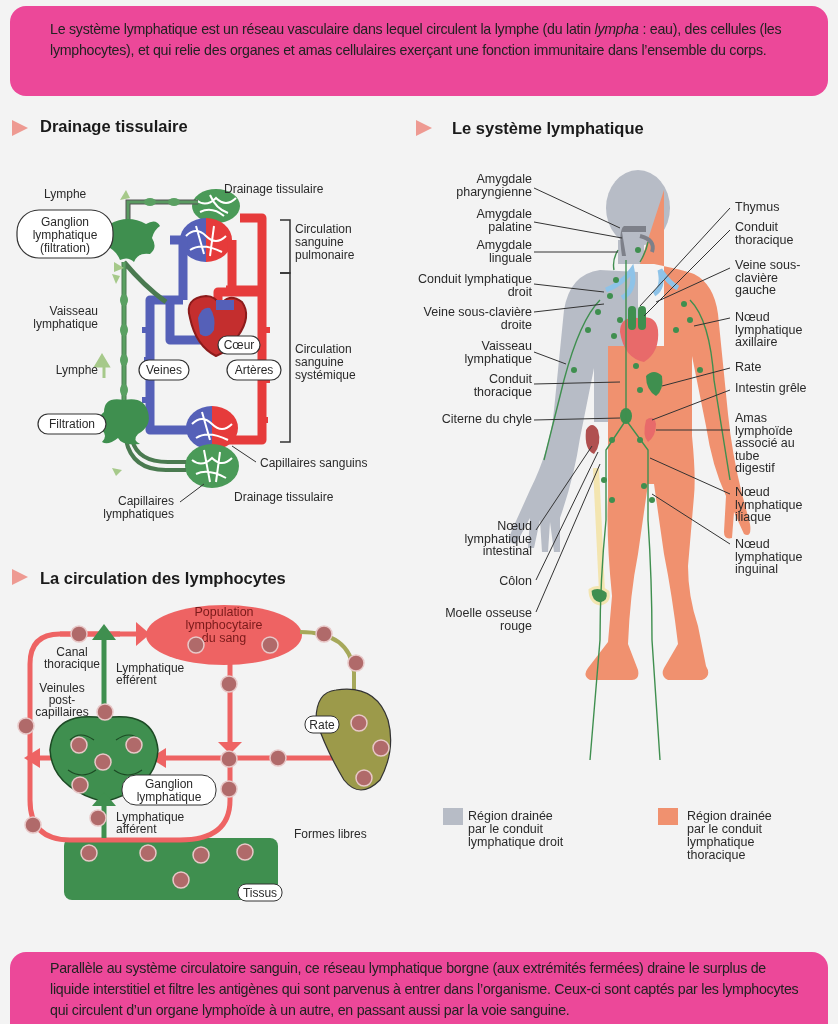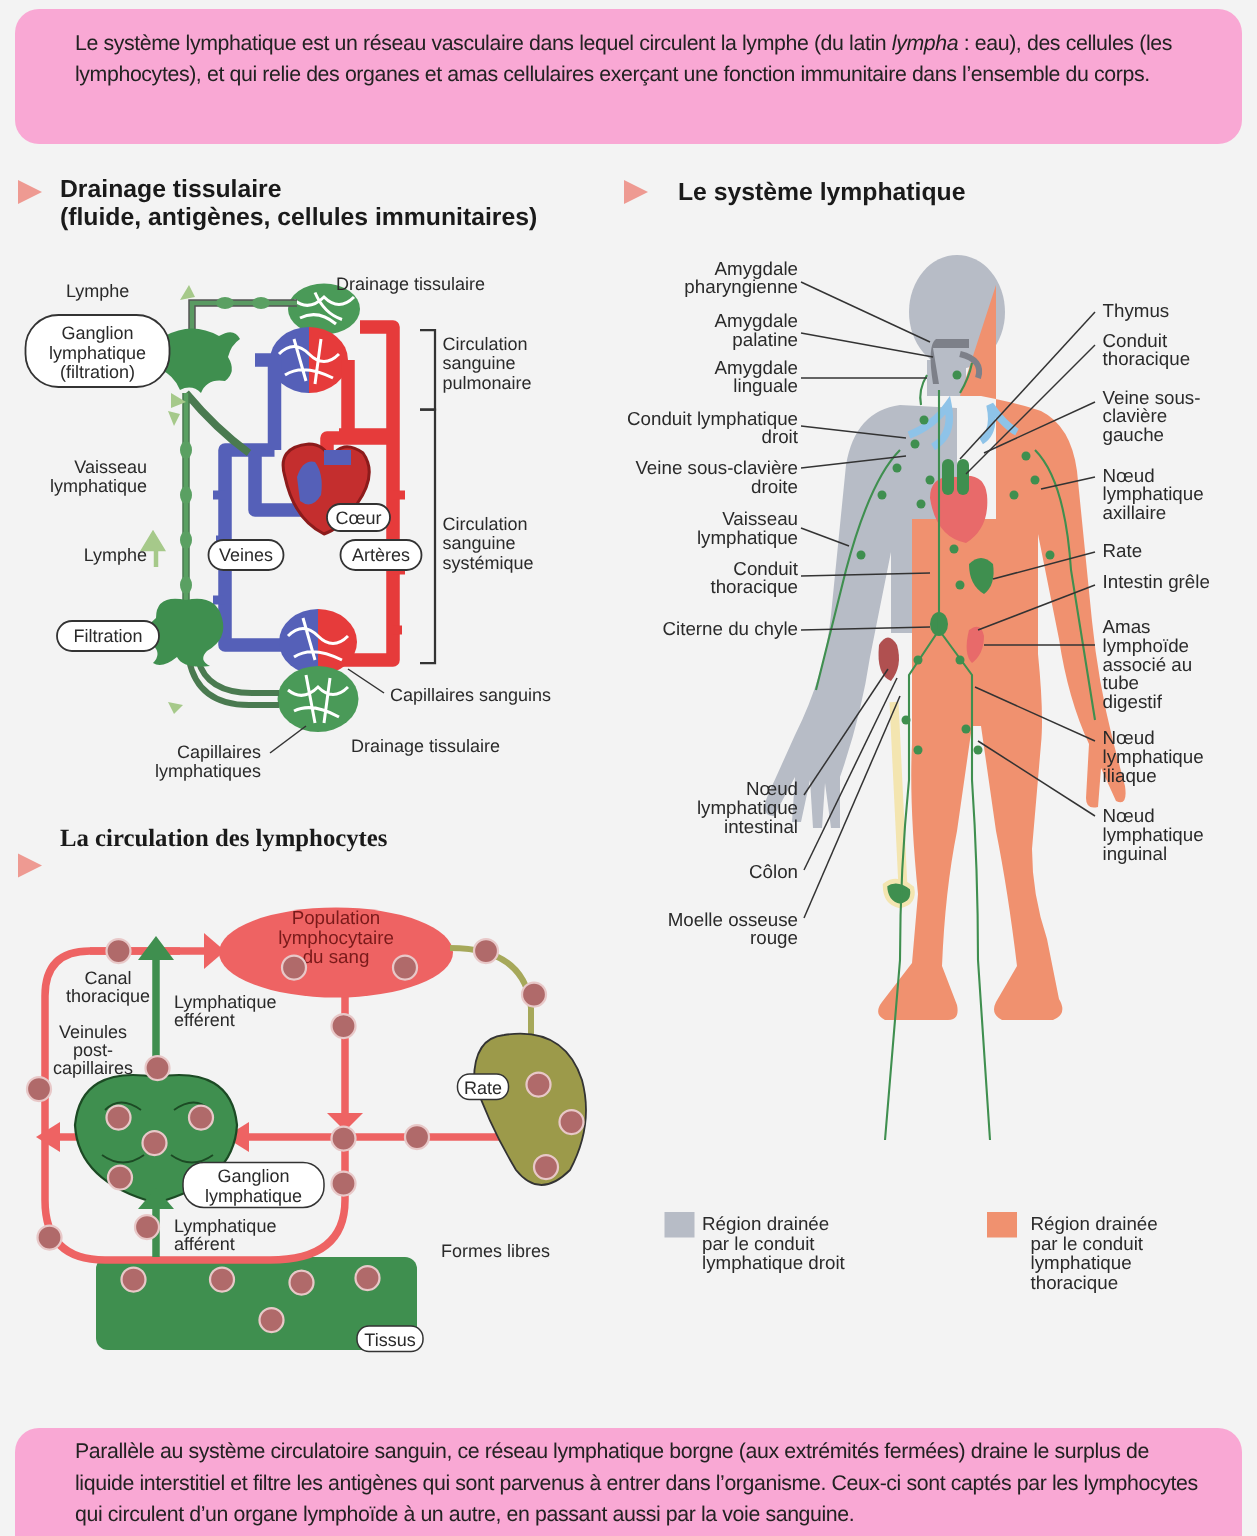--- a/index.html
+++ b/index.html
@@ -1,45 +1,44 @@
 <!DOCTYPE html>
 <html><head>
 <meta charset="utf-8">
 <style>
   html, body { margin:0; padding:0; }
   body { width:838px; height:1024px; background:#f3f3f3; position:relative; overflow:hidden;
          font-family:"Liberation Sans", sans-serif; color:#2a2a2a; }
-  .box { position:absolute; background:#f9a8d4; border-radius:16px; font-size:14.2px; line-height:21px;
+  .box { position:absolute; background:#ec4899; border-radius:16px; font-size:14.2px; line-height:21px;
          color:#222; padding:10px 26px 10px 40px; box-sizing:border-box; letter-spacing:-0.25px; }
   #intro { left:10px; top:6px; width:818px; height:90px; padding-top:13px; }
   #outro { left:10px; top:952px; width:818px; height:88px; padding-top:6px; }
   .sec-title { position:absolute; font-weight:bold; font-size:16.5px; line-height:19px; color:#1a1a1a; }
   .tri { position:absolute; width:0; height:0; border-top:8px solid transparent; border-bottom:8px solid transparent;
          border-left:16px solid #ee9a92; }
   svg text { font-family:"Liberation Sans", sans-serif; fill:#2a2a2a; }
   svg { position:absolute; left:0; top:0; }
 </style>
 </head>
 <body>
 
 <div id="intro" class="box">
   <span>Le système lymphatique est un réseau vasculaire dans lequel circulent la lymphe (du latin </span><i>lympha</i><span> : eau), des cellules (les lymphocytes), et qui relie des organes et amas cellulaires exerçant une fonction immunitaire dans l’ensemble du corps.</span>
 </div>
 
 <div class="tri" style="left:12px;top:120px;"></div>
 <div class="sec-title" style="left:40px;top:117px;">
   <div>Drainage tissulaire</div>
-  <div>(fluide, antigènes, cellules immunitaires)</div>
 </div>
 
 <div class="tri" style="left:416px;top:120px;"></div>
 <div class="sec-title" style="left:452px;top:119px;">Le système lymphatique</div>
 
 <div class="tri" style="left:12px;top:569px;"></div>
-<div class="sec-title" style="left:40px;top:549px;font-family:Liberation Serif, serif;">La circulation des lymphocytes</div>
+<div class="sec-title" style="left:40px;top:569px;">La circulation des lymphocytes</div>
 
 <svg width="420" height="540" viewBox="0 0 420 540" style="left:0;top:0;">
 
   <path d="M280 220 H290 V273 H280" fill="none" stroke="#333" stroke-width="1.5"></path>
   <path d="M280 273 H290 V442 H280" fill="none" stroke="#333" stroke-width="1.5"></path>
 
   <ellipse cx="216" cy="206" rx="24" ry="17" fill="#4a9a58"></ellipse>
   <path d="M196 200 q10 8 20 -2 q10 10 20 0 M200 212 q12 -6 24 4 M210 195 q6 14 18 18" stroke="#fff" stroke-width="2" fill="none"></path>
 
   <path d="M180 240 a26 22 0 0 1 26 -22 v44 a26 22 0 0 1 -26 -22z" fill="#5560b8"></path>

